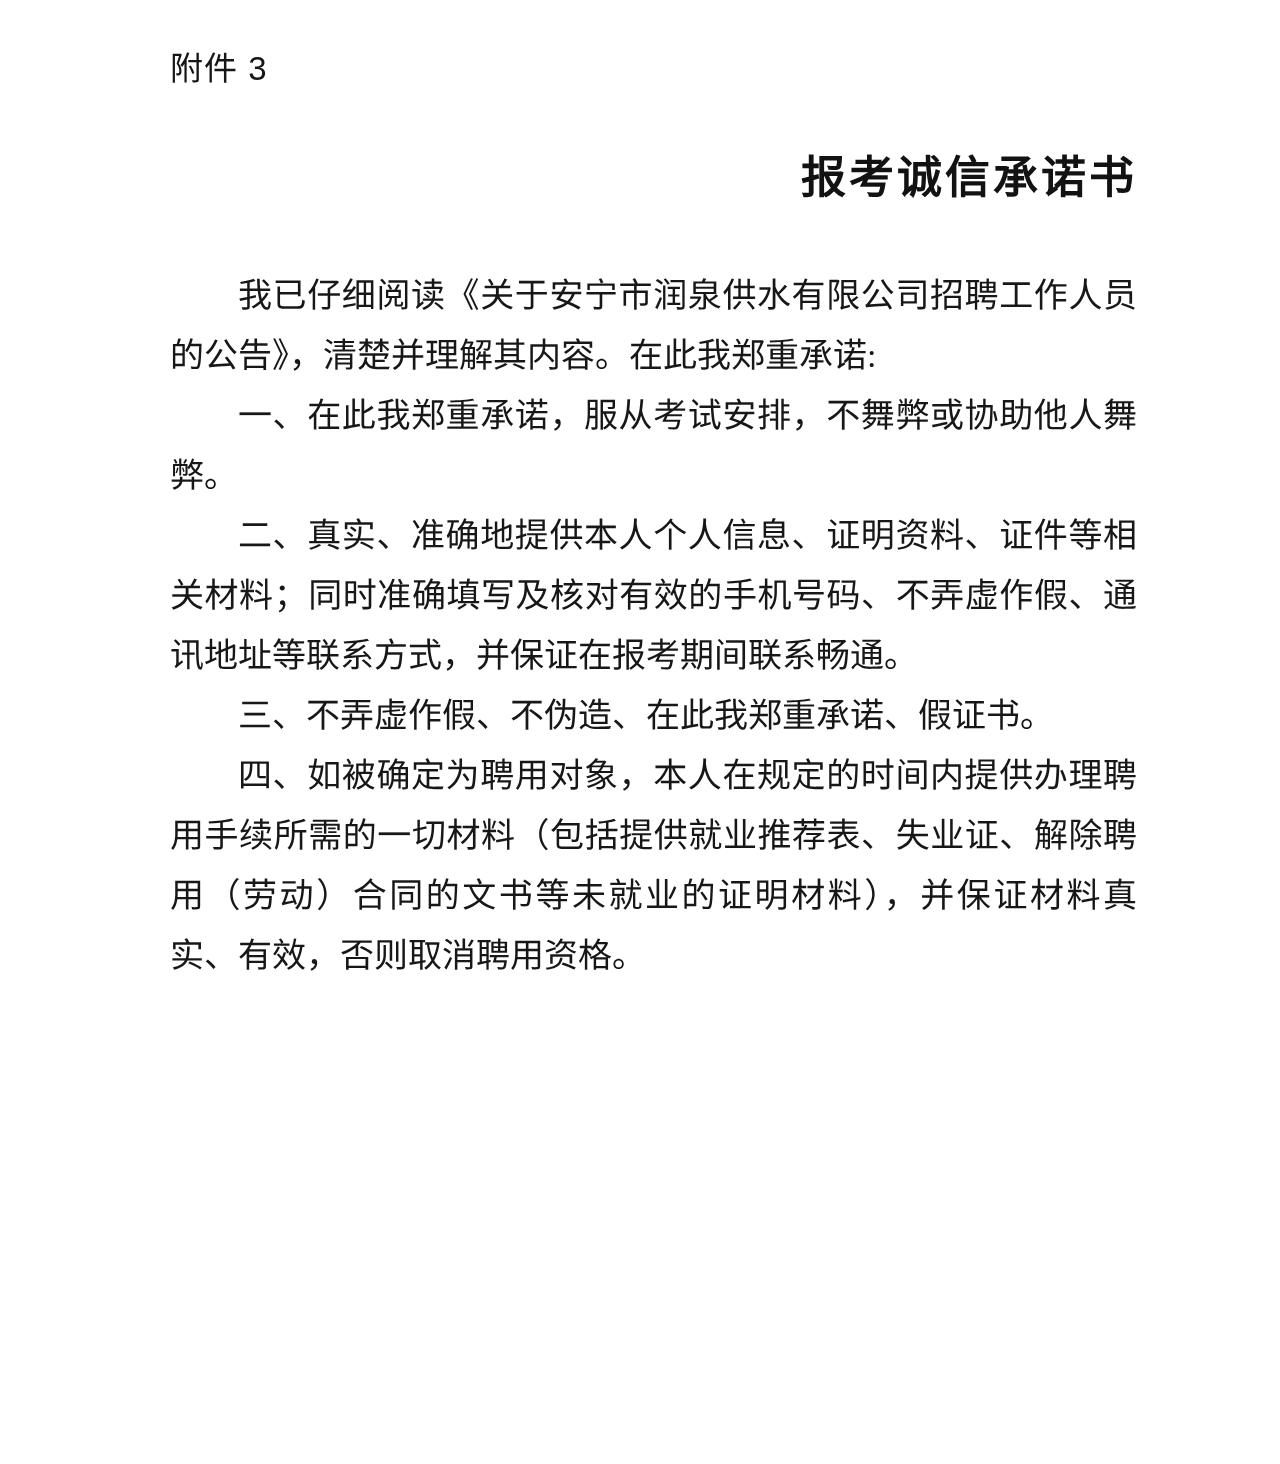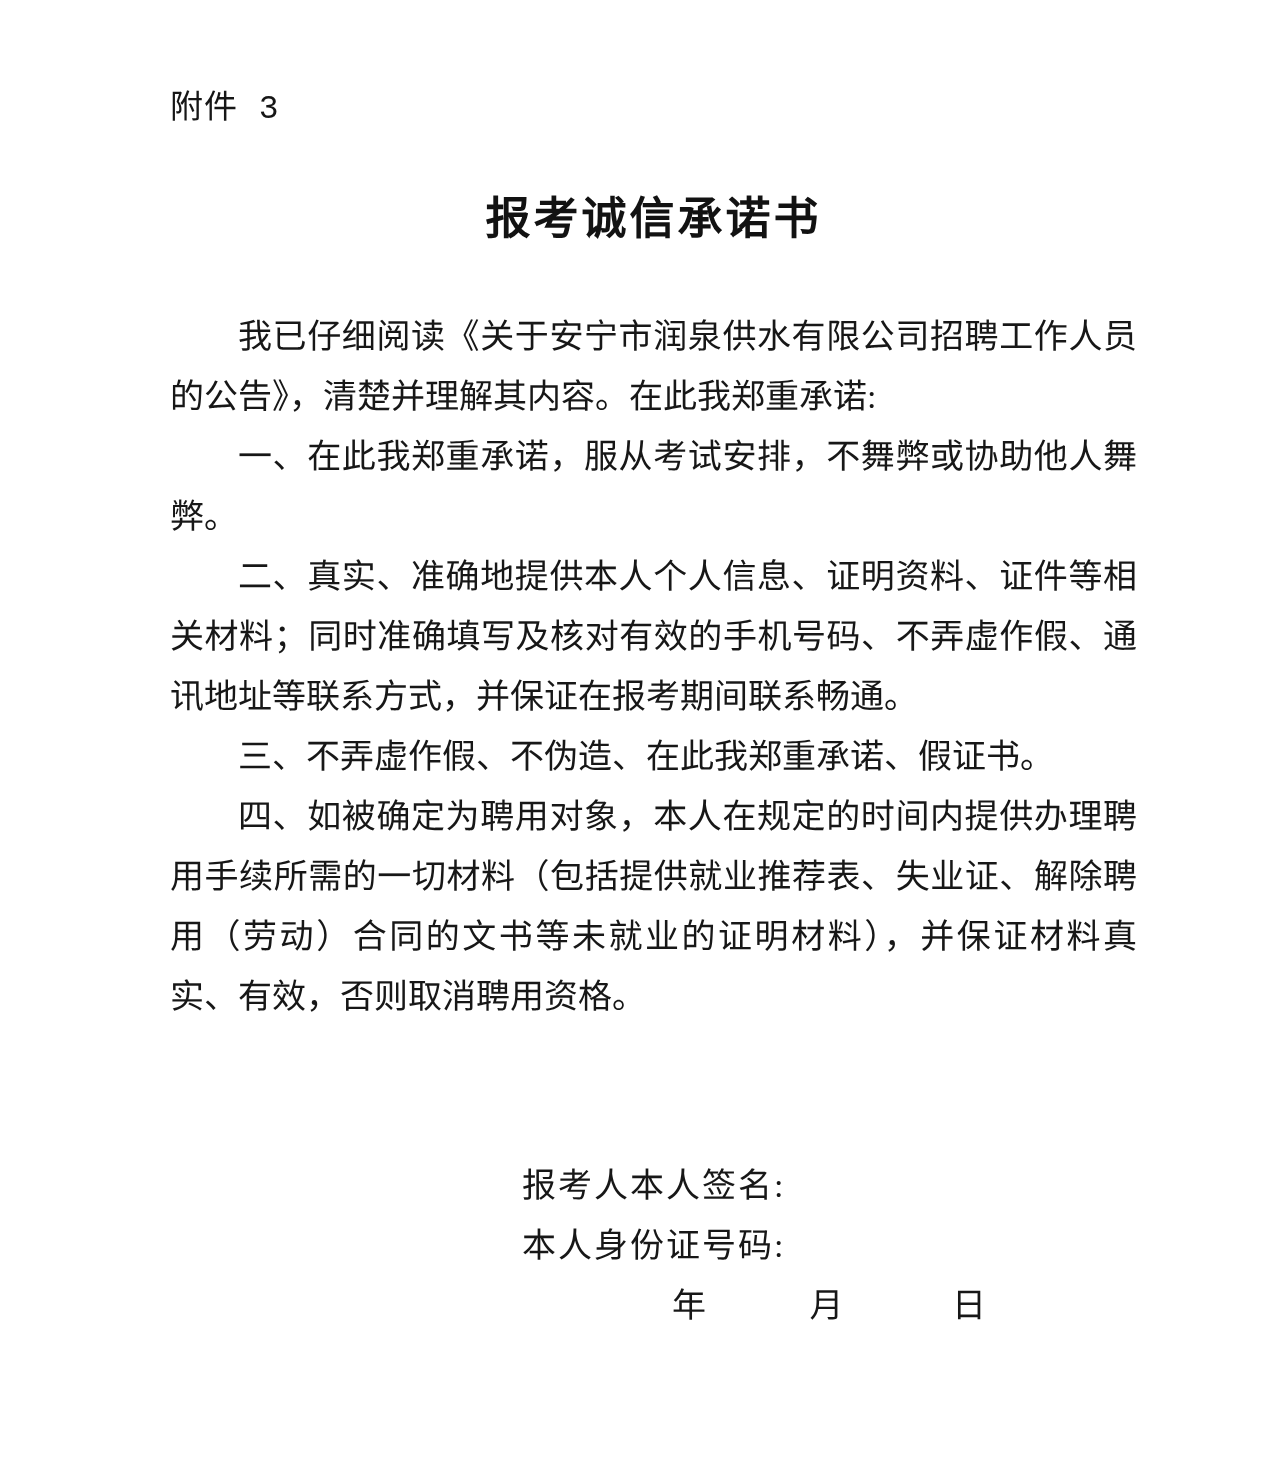--- a/index.html
+++ b/index.html
@@ -17,31 +17,31 @@
     overflow: hidden;
     box-sizing: border-box;
   }
   .content {
     position: absolute;
     left: 170px;
     top: 0;
     width: 967px;
   }
   .attachment-label {
-    margin-top: 86px;
-    font-family: Liberation Mono, monospace;
+    margin-top: 45px;
+    font-family: Liberation Sans, sans-serif;
     font-size: 33px;
     font-weight: 500;
     line-height: 48px;
     letter-spacing: 1px;
     color: #161616;
   }
   .doc-title {
     margin: 52px 0 0 0;
-    text-align: center;
+    text-align: right;
     font-size: 45px;
     font-weight: 700;
     line-height: 66px;
     letter-spacing: 3px;
     color: #121212;
   }
   .body-text {
     margin-top: 55px;
     font-size: 34px;
     line-height: 60px;
@@ -85,22 +85,13 @@
     <div class="body-text">
       <p>我已仔细阅读《关于安宁市润泉供水有限公司招聘工作人员的公告》，清楚并理解其内容。在此我郑重承诺:</p>
       <p>一、在此我郑重承诺，服从考试安排，不舞弊或协助他人舞弊。</p>
       <p>二、真实、准确地提供本人个人信息、证明资料、证件等相关材料；同时准确填写及核对有效的手机号码、不弄虚作假、通讯地址等联系方式，并保证在报考期间联系畅通。</p>
       <p>三、不弄虚作假、不伪造、在此我郑重承诺、假证书。</p>
       <p>四、如被确定为聘用对象，本人在规定的时间内提供办理聘用手续所需的一切材料（包括提供就业推荐表、失业证、解除聘用（劳动）合同的文书等未就业的证明材料），并保证材料真实、有效，否则取消聘用资格。</p>
     </div>
 
   </div>
 
-  <div class="signature-block">
-    <div class="signature-line">报考人本人签名:</div>
-    <div class="signature-line">本人身份证号码:</div>
-    <div class="date-line">
-      <span class="year">年</span>
-      <span class="month">月</span>
-      <span class="day">日</span>
-    </div>
-  </div>
 </div>
 
 </body></html>

